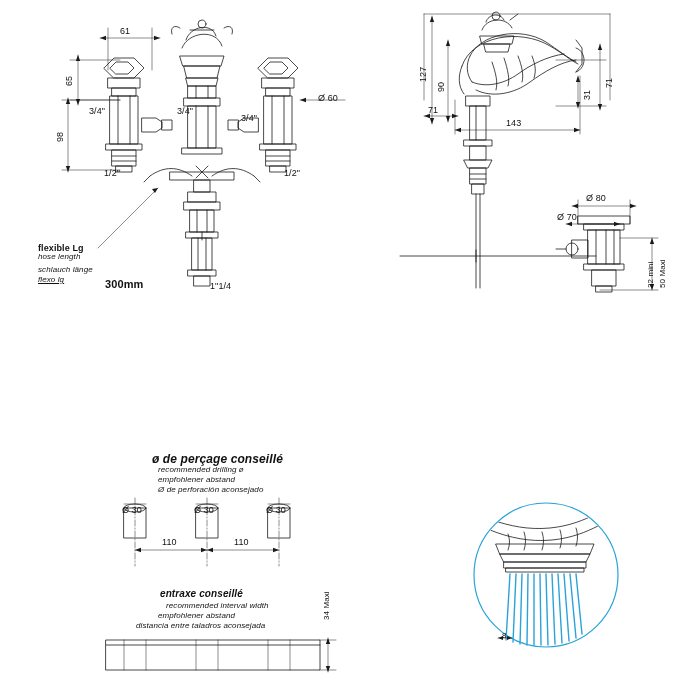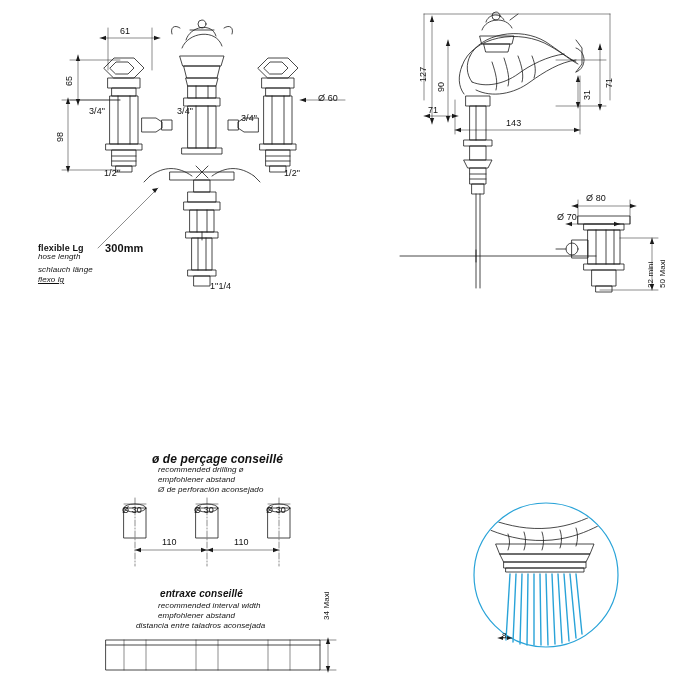--- a/index.html
+++ b/index.html
@@ -19,21 +19,21 @@
     color:#111;
     white-space:nowrap;
     letter-spacing:0.1px;
   }
   .lbl.bold{font-weight:bold;}
   .lbl.ital{font-style:italic;}
   .lbl.vert{
     transform-origin:left top;
     transform:rotate(-90deg);
   }
-  .lbl.big{font-size:11px;font-weight:bold;}
+  .lbl.big{font-size:11px;font-weight:bold;margin-top:36px;}
   .lbl.sm{font-size:8px;}
 </style>
 </head>
 <body>
 
 <div class="stage">
 
   <svg viewBox="0 0 700 700">
     <g fill="none" stroke="#1a1a1a" stroke-width="0.8" stroke-linecap="round" stroke-linejoin="round">
 
@@ -374,20 +374,20 @@
   <div class="lbl ital sm" style="left:158px;top:465px;">recommended drilling ø</div>
   <div class="lbl ital sm" style="left:158px;top:475px;">empfohlener abstand</div>
   <div class="lbl ital sm" style="left:158px;top:485px;">Ø de perforación aconsejado</div>
   <div class="lbl" style="left:122px;top:505px;">Ø 30</div>
   <div class="lbl" style="left:194px;top:505px;">Ø 30</div>
   <div class="lbl" style="left:266px;top:505px;">Ø 30</div>
   <div class="lbl" style="left:162px;top:537px;">110</div>
   <div class="lbl" style="left:234px;top:537px;">110</div>
 
   <div class="lbl bold ital" style="left:160px;top:588px;font-size:10px;">entraxe conseillé</div>
-  <div class="lbl ital sm" style="left:158px;top:601px;">recommended interval width</div>
+  <div class="lbl ital sm" style="left:166px;top:601px;">recommended interval width</div>
   <div class="lbl ital sm" style="left:158px;top:611px;">empfohlener abstand</div>
   <div class="lbl ital sm" style="left:136px;top:621px;">distancia entre taladros aconsejada</div>
   <div class="lbl vert sm" style="left:322px;top:620px;">34 Maxi</div>
 
   <div class="lbl sm" style="left:502px;top:631px;">8</div>
 
 </div>
 
 </body></html>

